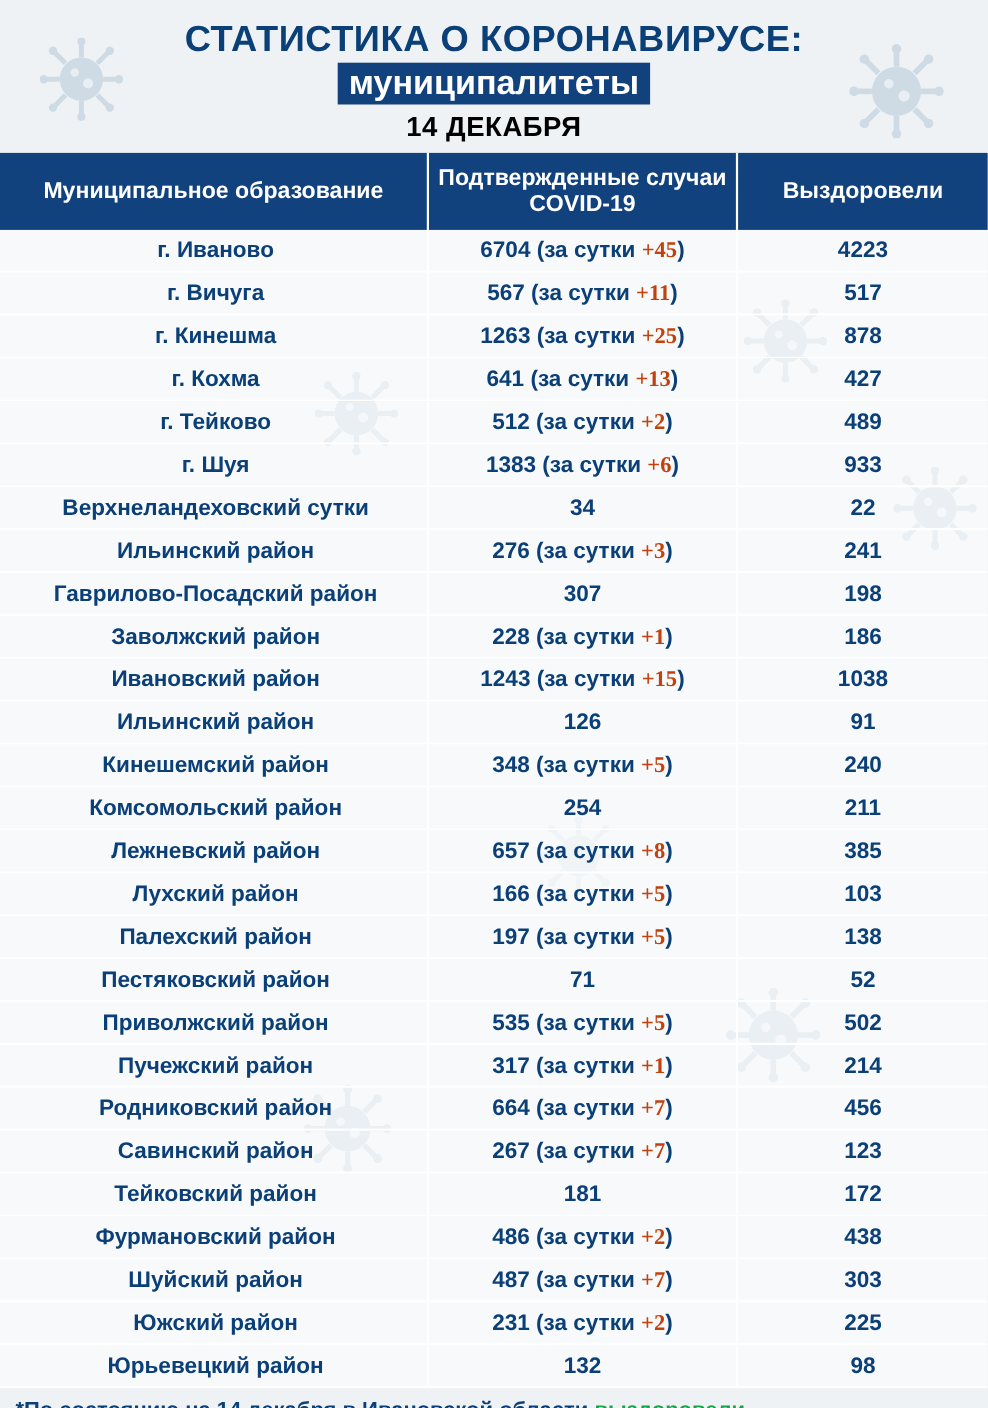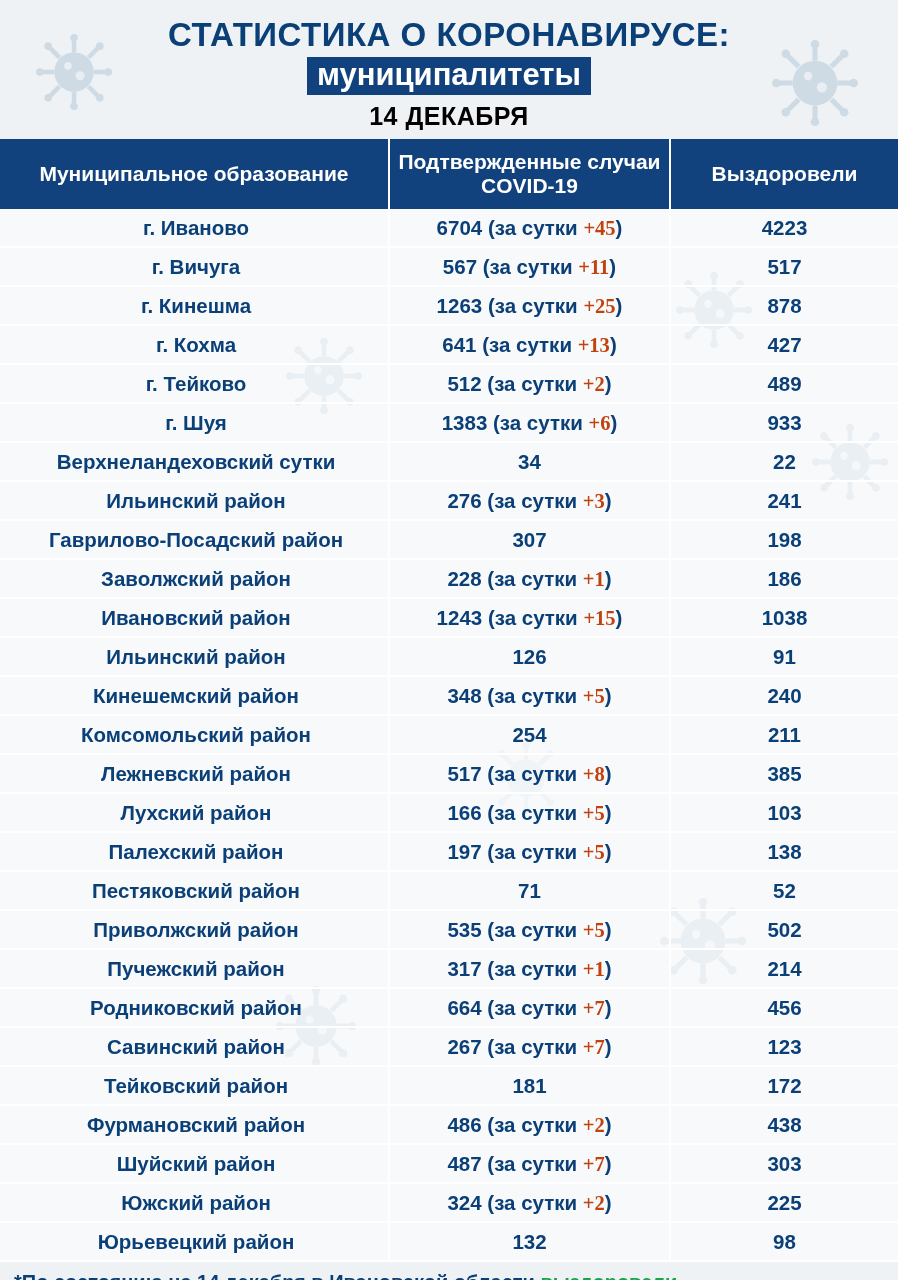--- a/index.html
+++ b/index.html
@@ -426,21 +426,21 @@
           <td class="num"><span>348 (за сутки </span><span class="delta">+5</span><span>)</span></td>
           <td class="num">240</td>
         </tr>
         <tr>
           <td class="name">Комсомольский район</td>
           <td class="num"><span>254</span><span class="delta"></span><span></span></td>
           <td class="num">211</td>
         </tr>
         <tr>
           <td class="name">Лежневский район</td>
-          <td class="num"><span>517 (за сутки </span><span class="delta">+8</span><span>)</span></td>
+          <td class="num"><span>657 (за сутки </span><span class="delta">+8</span><span>)</span></td>
           <td class="num">385</td>
         </tr>
         <tr>
           <td class="name">Лухский район</td>
           <td class="num"><span>166 (за сутки </span><span class="delta">+5</span><span>)</span></td>
           <td class="num">103</td>
         </tr>
         <tr>
           <td class="name">Палехский район</td>
           <td class="num"><span>197 (за сутки </span><span class="delta">+5</span><span>)</span></td>
@@ -481,21 +481,21 @@
           <td class="num"><span>486 (за сутки </span><span class="delta">+2</span><span>)</span></td>
           <td class="num">438</td>
         </tr>
         <tr>
           <td class="name">Шуйский район</td>
           <td class="num"><span>487 (за сутки </span><span class="delta">+7</span><span>)</span></td>
           <td class="num">303</td>
         </tr>
         <tr>
           <td class="name">Южский район</td>
-          <td class="num"><span>324 (за сутки </span><span class="delta">+2</span><span>)</span></td>
+          <td class="num"><span>231 (за сутки </span><span class="delta">+2</span><span>)</span></td>
           <td class="num">225</td>
         </tr>
         <tr>
           <td class="name">Юрьевецкий район</td>
           <td class="num"><span>132</span><span class="delta"></span><span></span></td>
           <td class="num">98</td>
         </tr>
       </tbody>
   </table>
 

